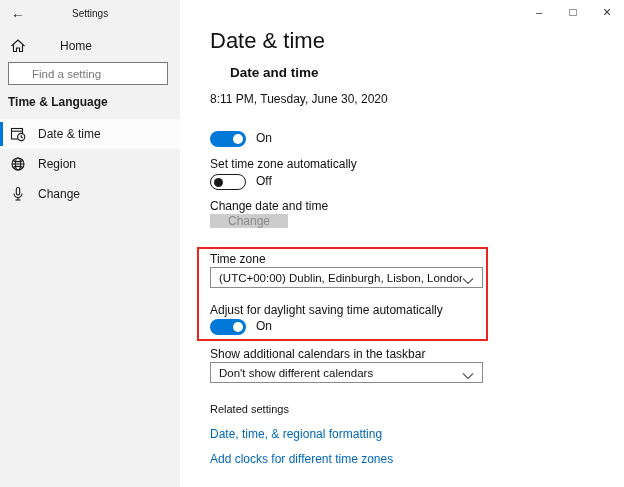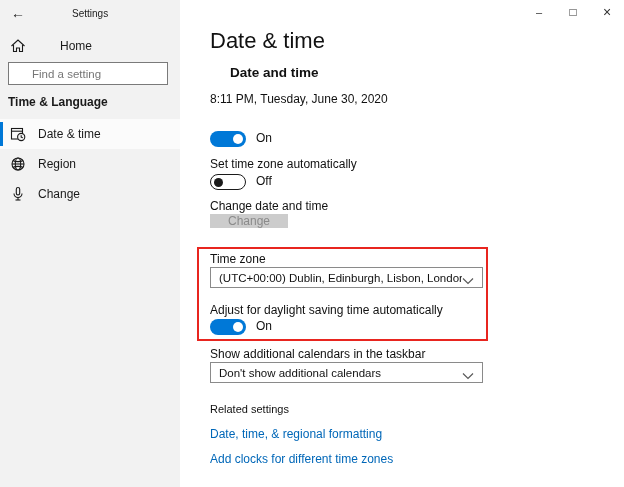--- a/index.html
+++ b/index.html
@@ -242,21 +242,21 @@
     <div class="field-label" style="top:303px">Adjust for daylight saving time automatically</div>
     <div class="toggle-row" style="top:319px">
       <div class="toggle on">
           <div class="knob"></div>
         </div>
       <span class="toggle-state">On</span>
     </div>
 
     <div class="field-label" style="top:347px">Show additional calendars in the taskbar</div>
     <div class="dropdown" style="top:362px">
-      <span class="dd-value">Don't show additional calendars</span>
+      <span class="dd-value">Don't show different calendars</span>
       <span class="chevron-icon">
         <svg width="12" height="8" viewBox="0 0 12 8" fill="none" stroke="#5a5a5a" stroke-width="1.2">
           <polyline points="1,1.5 6,6.5 11,1.5"></polyline>
         </svg>
       </span>
     </div>
 
     <div class="related-heading">Related settings</div>
     <a class="related-link" style="top:452px">Add clocks for different time zones</a>
     <a class="related-link" style="top:427px">Date, time, &amp; regional formatting</a>

